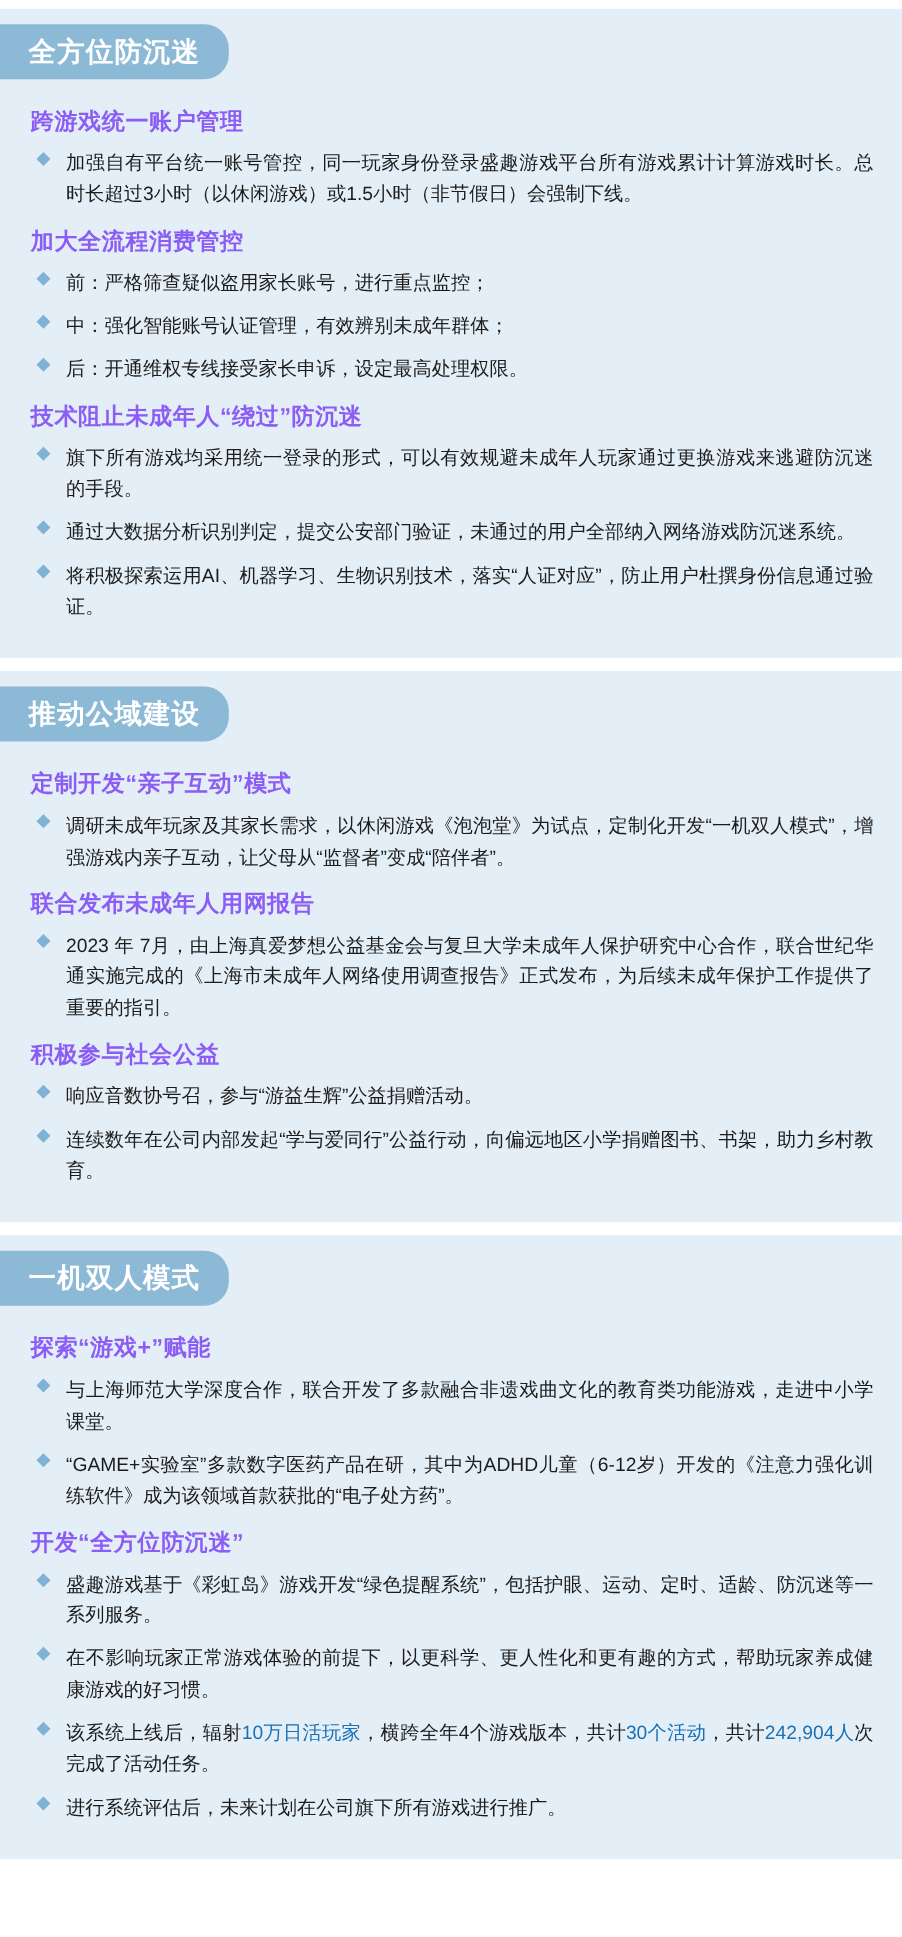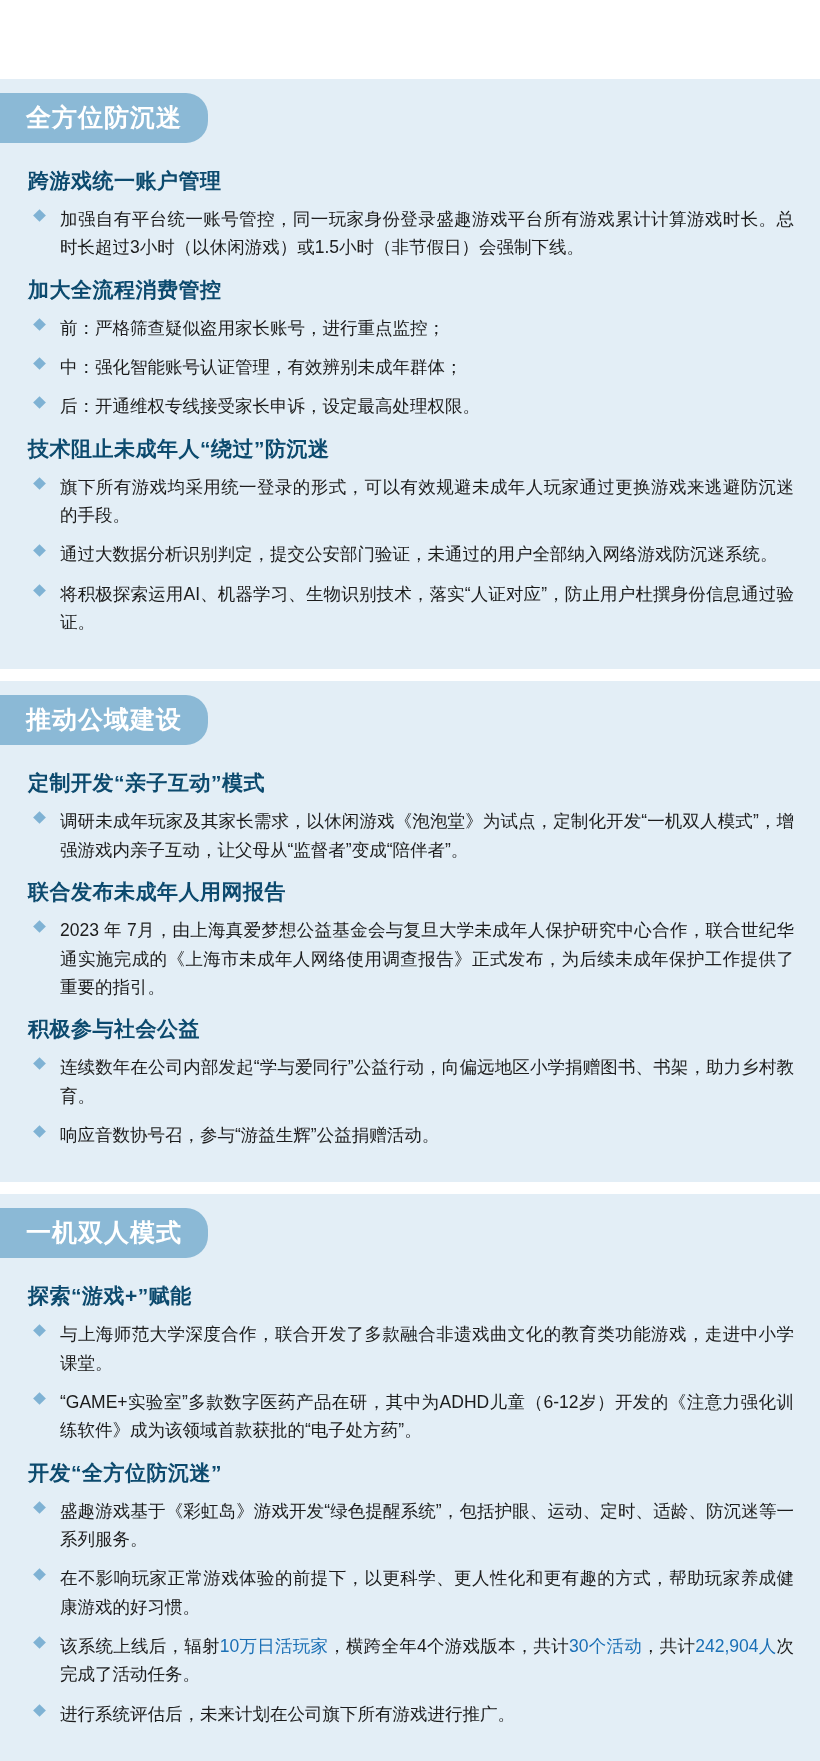--- a/index.html
+++ b/index.html
@@ -14,21 +14,20 @@
     color: #1b1b1b;
   }
   .page {
     width: 820px;
     min-height: 1761px;
     background: #ffffff;
     display: flex;
     flex-direction: column;
     gap: 14px;
     padding: 8px 0 0 0;
-    justify-content: flex-end;
   }
   .section {
     background: #e3eef6;
     padding: 0 0 22px 0;
     position: relative;
   }
   .section-header {
     display: inline-block;
     background: #8bb9d6;
     color: #ffffff;
@@ -41,21 +40,21 @@
   }
   .section-body {
     padding: 4px 26px 0 26px;
   }
   .block {
     margin-bottom: 4px;
   }
   .block-title {
     font-size: 21px;
     font-weight: bold;
-    color: #0c4a6e;
+    color: #8b5cf6;
     margin: 14px 0 10px 2px;
     letter-spacing: 0.5px;
   }
   ul.bullets {
     list-style: none;
     margin: 0;
     padding: 0;
   }
   ul.bullets li {
     position: relative;
@@ -124,22 +123,22 @@
           </div>
           <div class="block">
             <div class="block-title">联合发布未成年人用网报告</div>
             <ul class="bullets">
               <li><span class="bullet-mark"></span><span>2023 年 7月，由上海真爱梦想公益基金会与复旦大学未成年人保护研究中心合作，联合世纪华通实施完成的《上海市未成年人网络使用调查报告》正式发布，为后续未成年保护工作提供了重要的指引。</span></li>
             </ul>
           </div>
           <div class="block">
             <div class="block-title">积极参与社会公益</div>
             <ul class="bullets">
+              <li><span class="bullet-mark"></span><span>响应音数协号召，参与“游益生辉”公益捐赠活动。</span></li>
               <li><span class="bullet-mark"></span><span>连续数年在公司内部发起“学与爱同行”公益行动，向偏远地区小学捐赠图书、书架，助力乡村教育。</span></li>
-              <li><span class="bullet-mark"></span><span>响应音数协号召，参与“游益生辉”公益捐赠活动。</span></li>
             </ul>
           </div>
         </div></div>
       <div class="spacer-gap"></div>
       <div class="section"><div class="section-header">一机双人模式</div><div class="section-body">
           <div class="block">
             <div class="block-title">探索“游戏+”赋能</div>
             <ul class="bullets">
               <li><span class="bullet-mark"></span><span>与上海师范大学深度合作，联合开发了多款融合非遗戏曲文化的教育类功能游戏，走进中小学课堂。</span></li>
               <li><span class="bullet-mark"></span><span>“GAME+实验室”多款数字医药产品在研，其中为ADHD儿童（6-12岁）开发的《注意力强化训练软件》成为该领域首款获批的“电子处方药”。</span></li>

